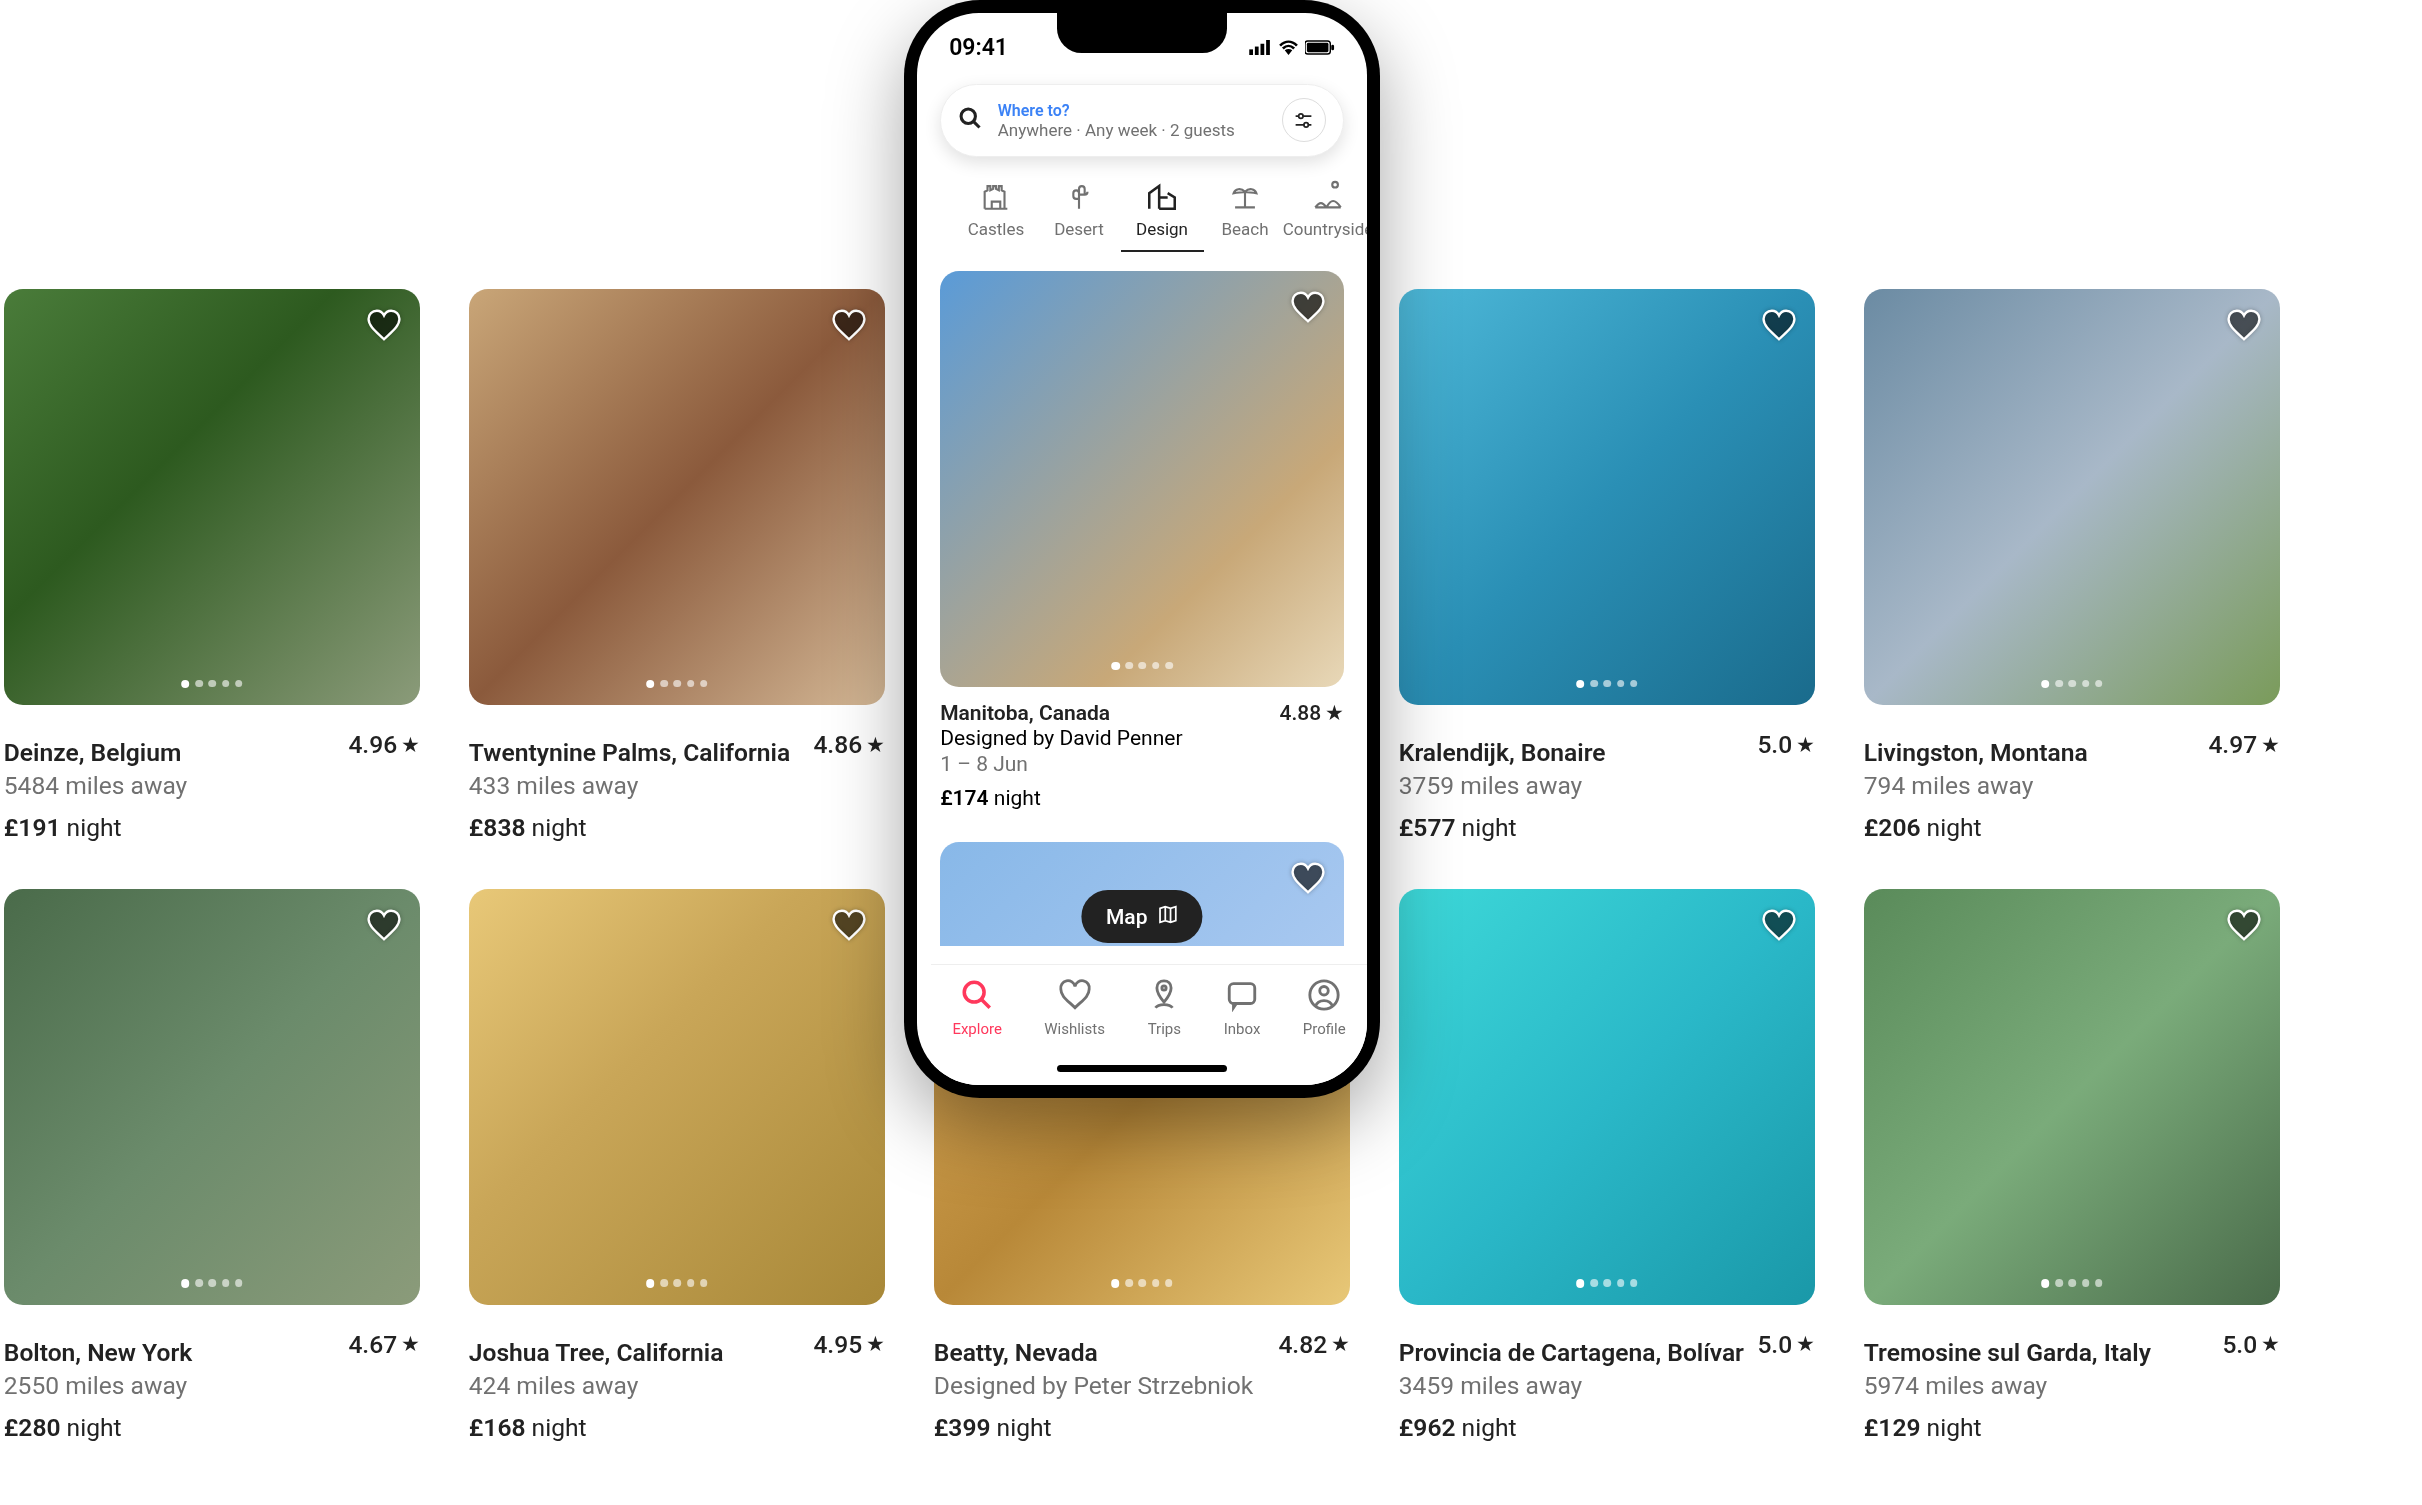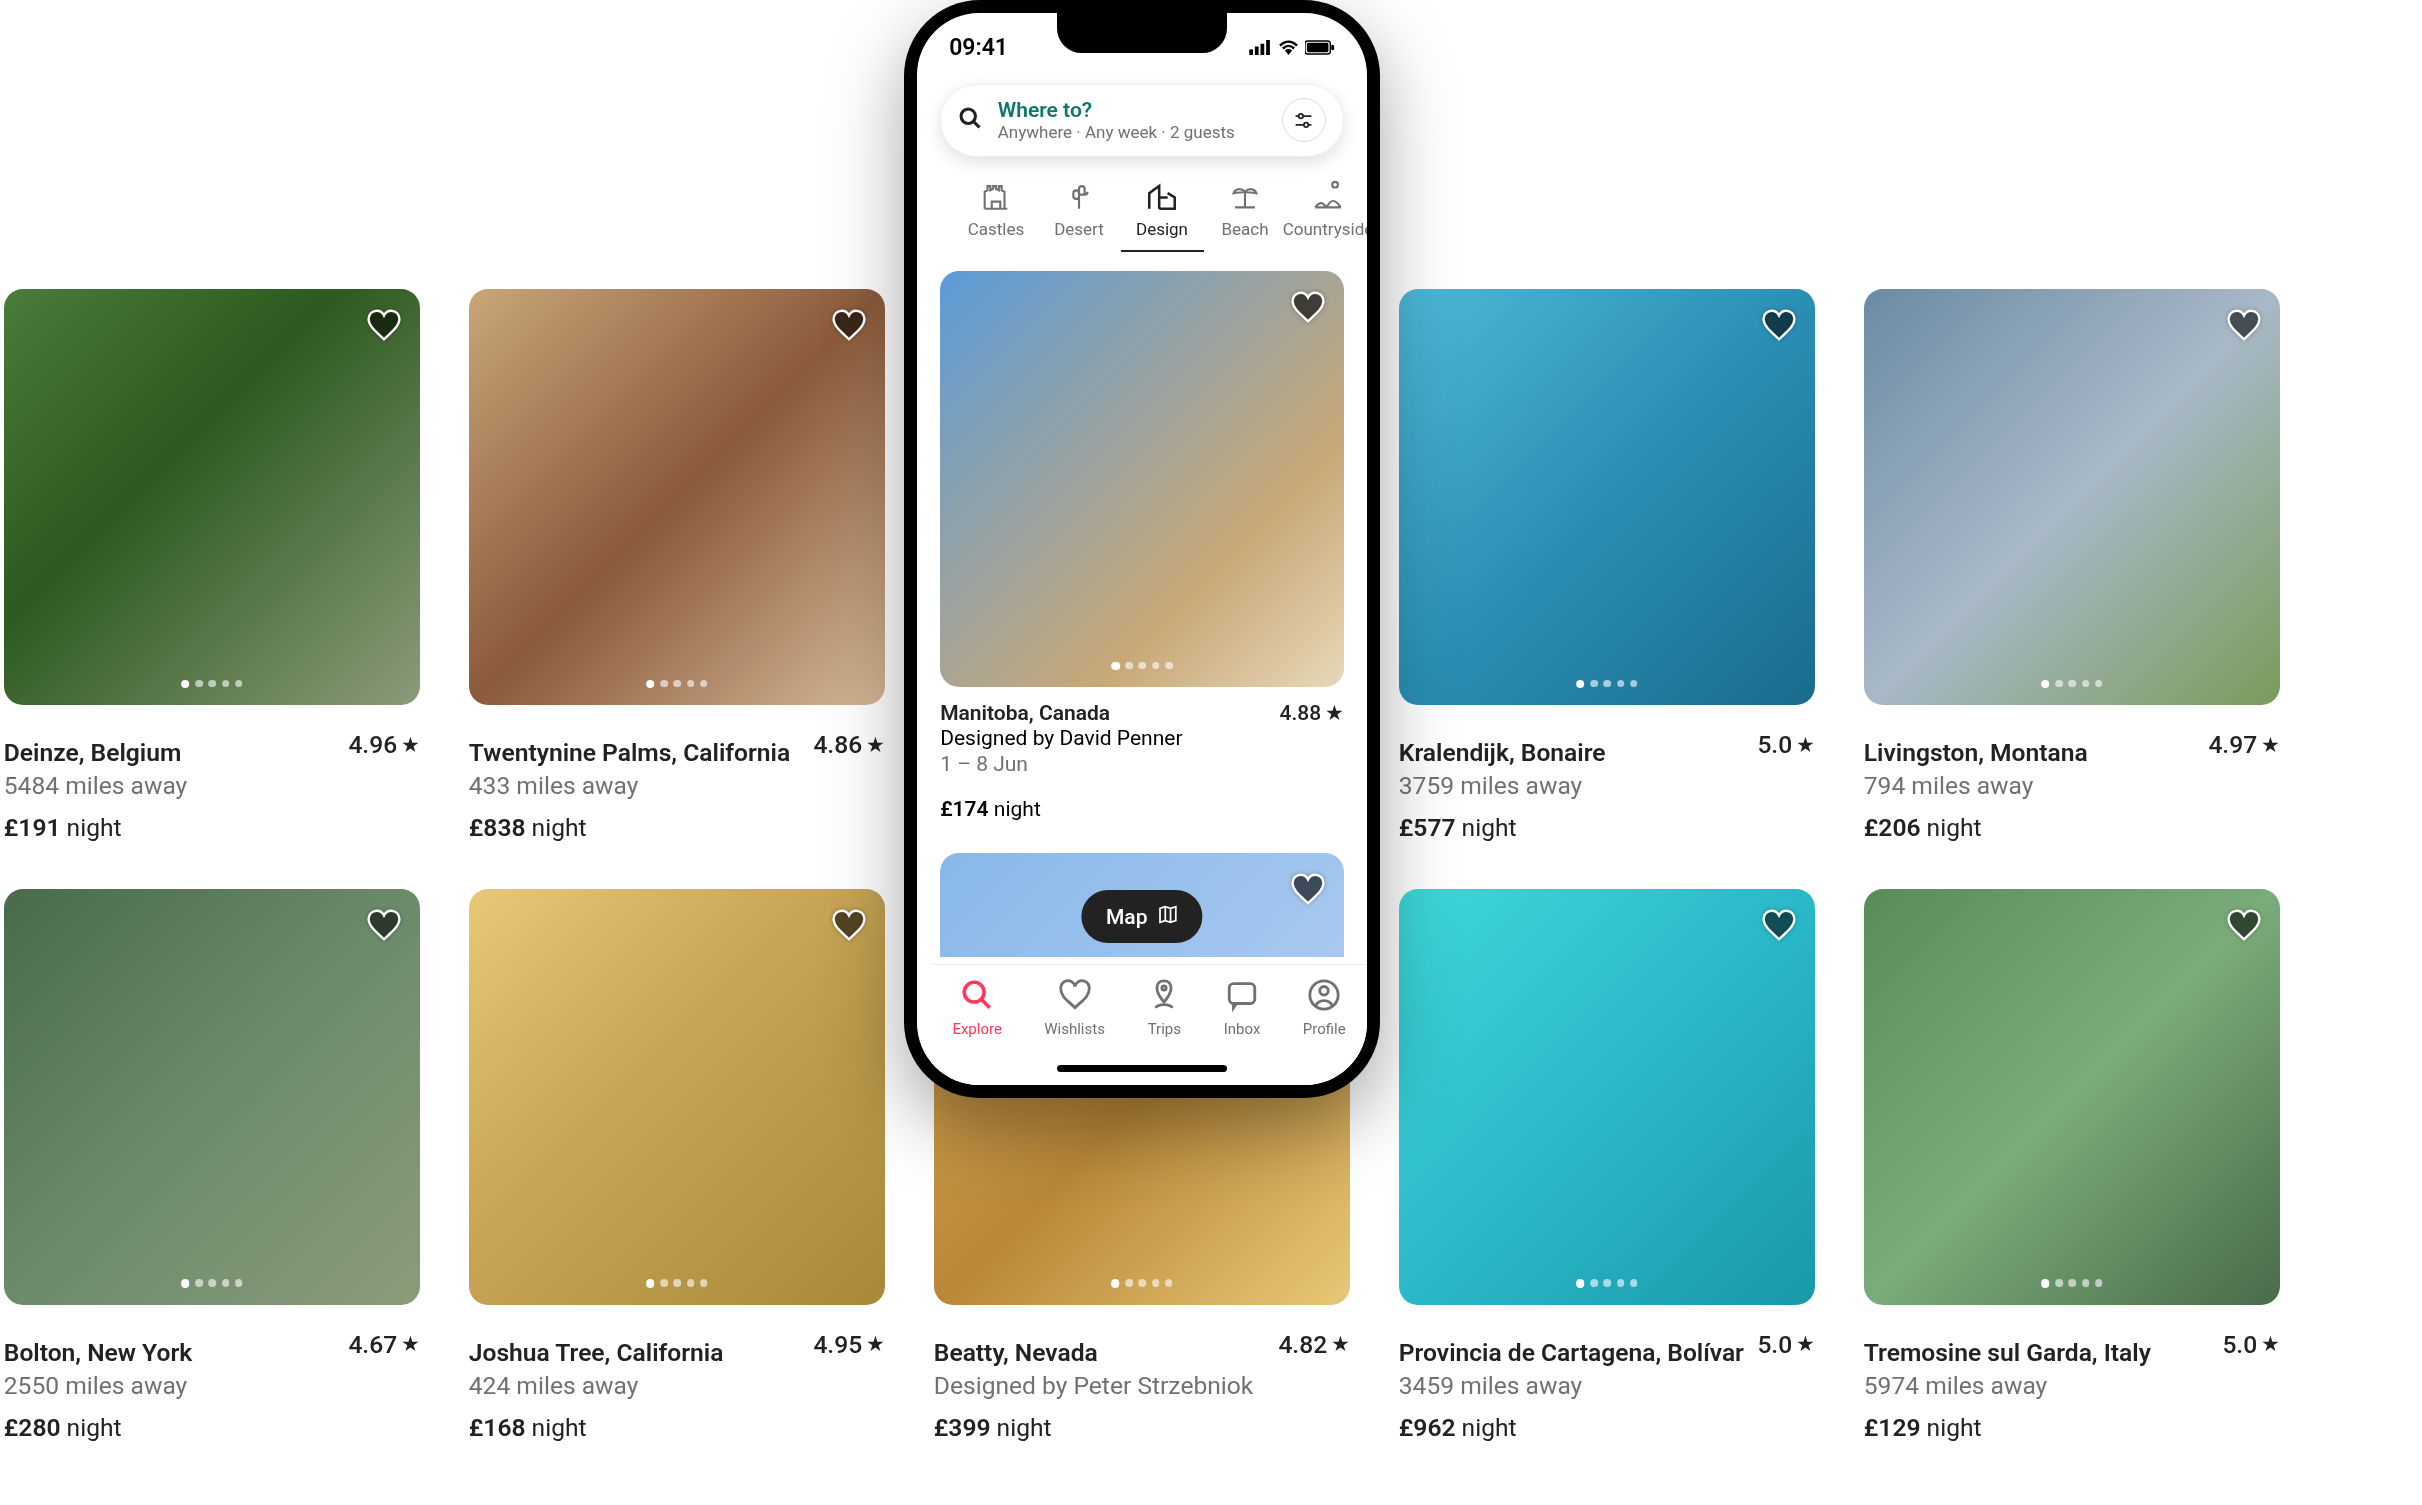--- a/index.html
+++ b/index.html
@@ -21,36 +21,36 @@
 .price { font-size: 24.6px; margin-top: 13.2px; color: #222; }
 .price .amt { font-weight: 600; }
 
 .phone { position: absolute; top: 0; left: 904px; width: 476px; height: 1098px; background: #000; border-radius: 76px; padding: 13.2px; box-shadow: 0 28px 76px rgba(0,0,0,0.35); z-index: 10; }
 .screen { width: 100%; height: 100%; background: #fff; border-radius: 62px; overflow: hidden; position: relative; display: flex; flex-direction: column; }
 .notch { position: absolute; top: 0; left: 50%; transform: translateX(-50%); width: 170px; height: 40px; background: #000; border-radius: 0 0 24.6px 24.6px; z-index: 5; }
 .status { display: flex; justify-content: space-between; padding: 21px 32px 0; font-size: 23px; font-weight: 600; }
 .sicons { display: flex; gap: 5.7px; align-items: center; }
 .search-pill { margin: 23px 23px 13.2px; background: #fff; border: 0.9px solid #eee; border-radius: 45px; box-shadow: 0 5.7px 17px rgba(0,0,0,0.12); display: flex; align-items: center; padding: 13.2px 17px; gap: 15px; }
 .stext { flex: 1; }
-.st1 { font-size: 21px; font-weight: 600; color: #0f766e; }
+.st1 { font-size: 16px; font-weight: 600; color: #3b82f6; }
 .st2 { font-size: 17px; color: #717171; }
 .filter-btn { width: 44px; height: 44px; border: 0.9px solid #ddd; border-radius: 50%; display: flex; align-items: center; justify-content: center; }
 .cats { display: flex; padding: 9.5px 23px 0; gap: 0; justify-content: center; margin-left: 40px; }
 .cat { display: flex; flex-direction: column; align-items: center; gap: 5.7px; font-size: 17px; color: #717171; padding-bottom: 11.4px; min-width: 83px; }
 .cat.active { color: #222; border-bottom: 2.8px solid #222; }
 .cat-ico { width: 34px; height: 34px; display: flex; align-items: center; justify-content: center; }
 .cat-ico svg { width: 34px; height: 34px; }
 .phone-body { flex: 1; overflow: hidden; padding: 19px 23px 0; }
 .pcard-img { width: 100%; height: 416px; border-radius: 19px; position: relative; overflow: hidden; }
 .pcard-info { padding-top: 13.2px; }
 .prow1 { display: flex; justify-content: space-between; font-size: 21px; }
 .ploc { font-weight: 600; color: #222; }
 .pdist { color: #000000; font-size: 21px; margin-top: 1.9px; }
 .pdates { color: #717171; font-size: 21px; margin-top: 1.9px; }
-.pprice { font-size: 21px; margin-top: 21px; }
+.pprice { font-size: 21px; margin-top: 10px; }
 .pprice .amt { font-weight: 600; }
 .map-btn { position: absolute; bottom: 142px; left: 50%; transform: translateX(-50%); background: #222; color: #fff; border-radius: 30px; padding: 13.2px 24.6px; font-size: 21px; font-weight: 500; display: flex; align-items: center; gap: 9.5px; }
 .tabbar { position: absolute; bottom: 0; left: 14px; right: 0; height: 121px; background: #fff; border-top: 0.9px solid #eee; display: flex; justify-content: space-around; padding-top: 13.2px; }
 .tab { display: flex; flex-direction: column; align-items: center; gap: 3.8px; font-size: 15px; color: #717171; }
 .tab.active { color: #FF385C; }
 .tab-ico svg { width: 34px; height: 34px; }
 .home-ind { position: absolute; bottom: 13.2px; left: 50%; transform: translateX(-50%); width: 170px; height: 6.6px; background: #000; border-radius: 4.7px; }
 .peek { margin-top: 32px; width: 100%; height: 104px; border-radius: 19px 19px 0 0; position: relative; overflow: hidden; }
 
 .g1{background:linear-gradient(135deg,#4a7c3a,#2d5a1f 40%,#8b9b7a)}

